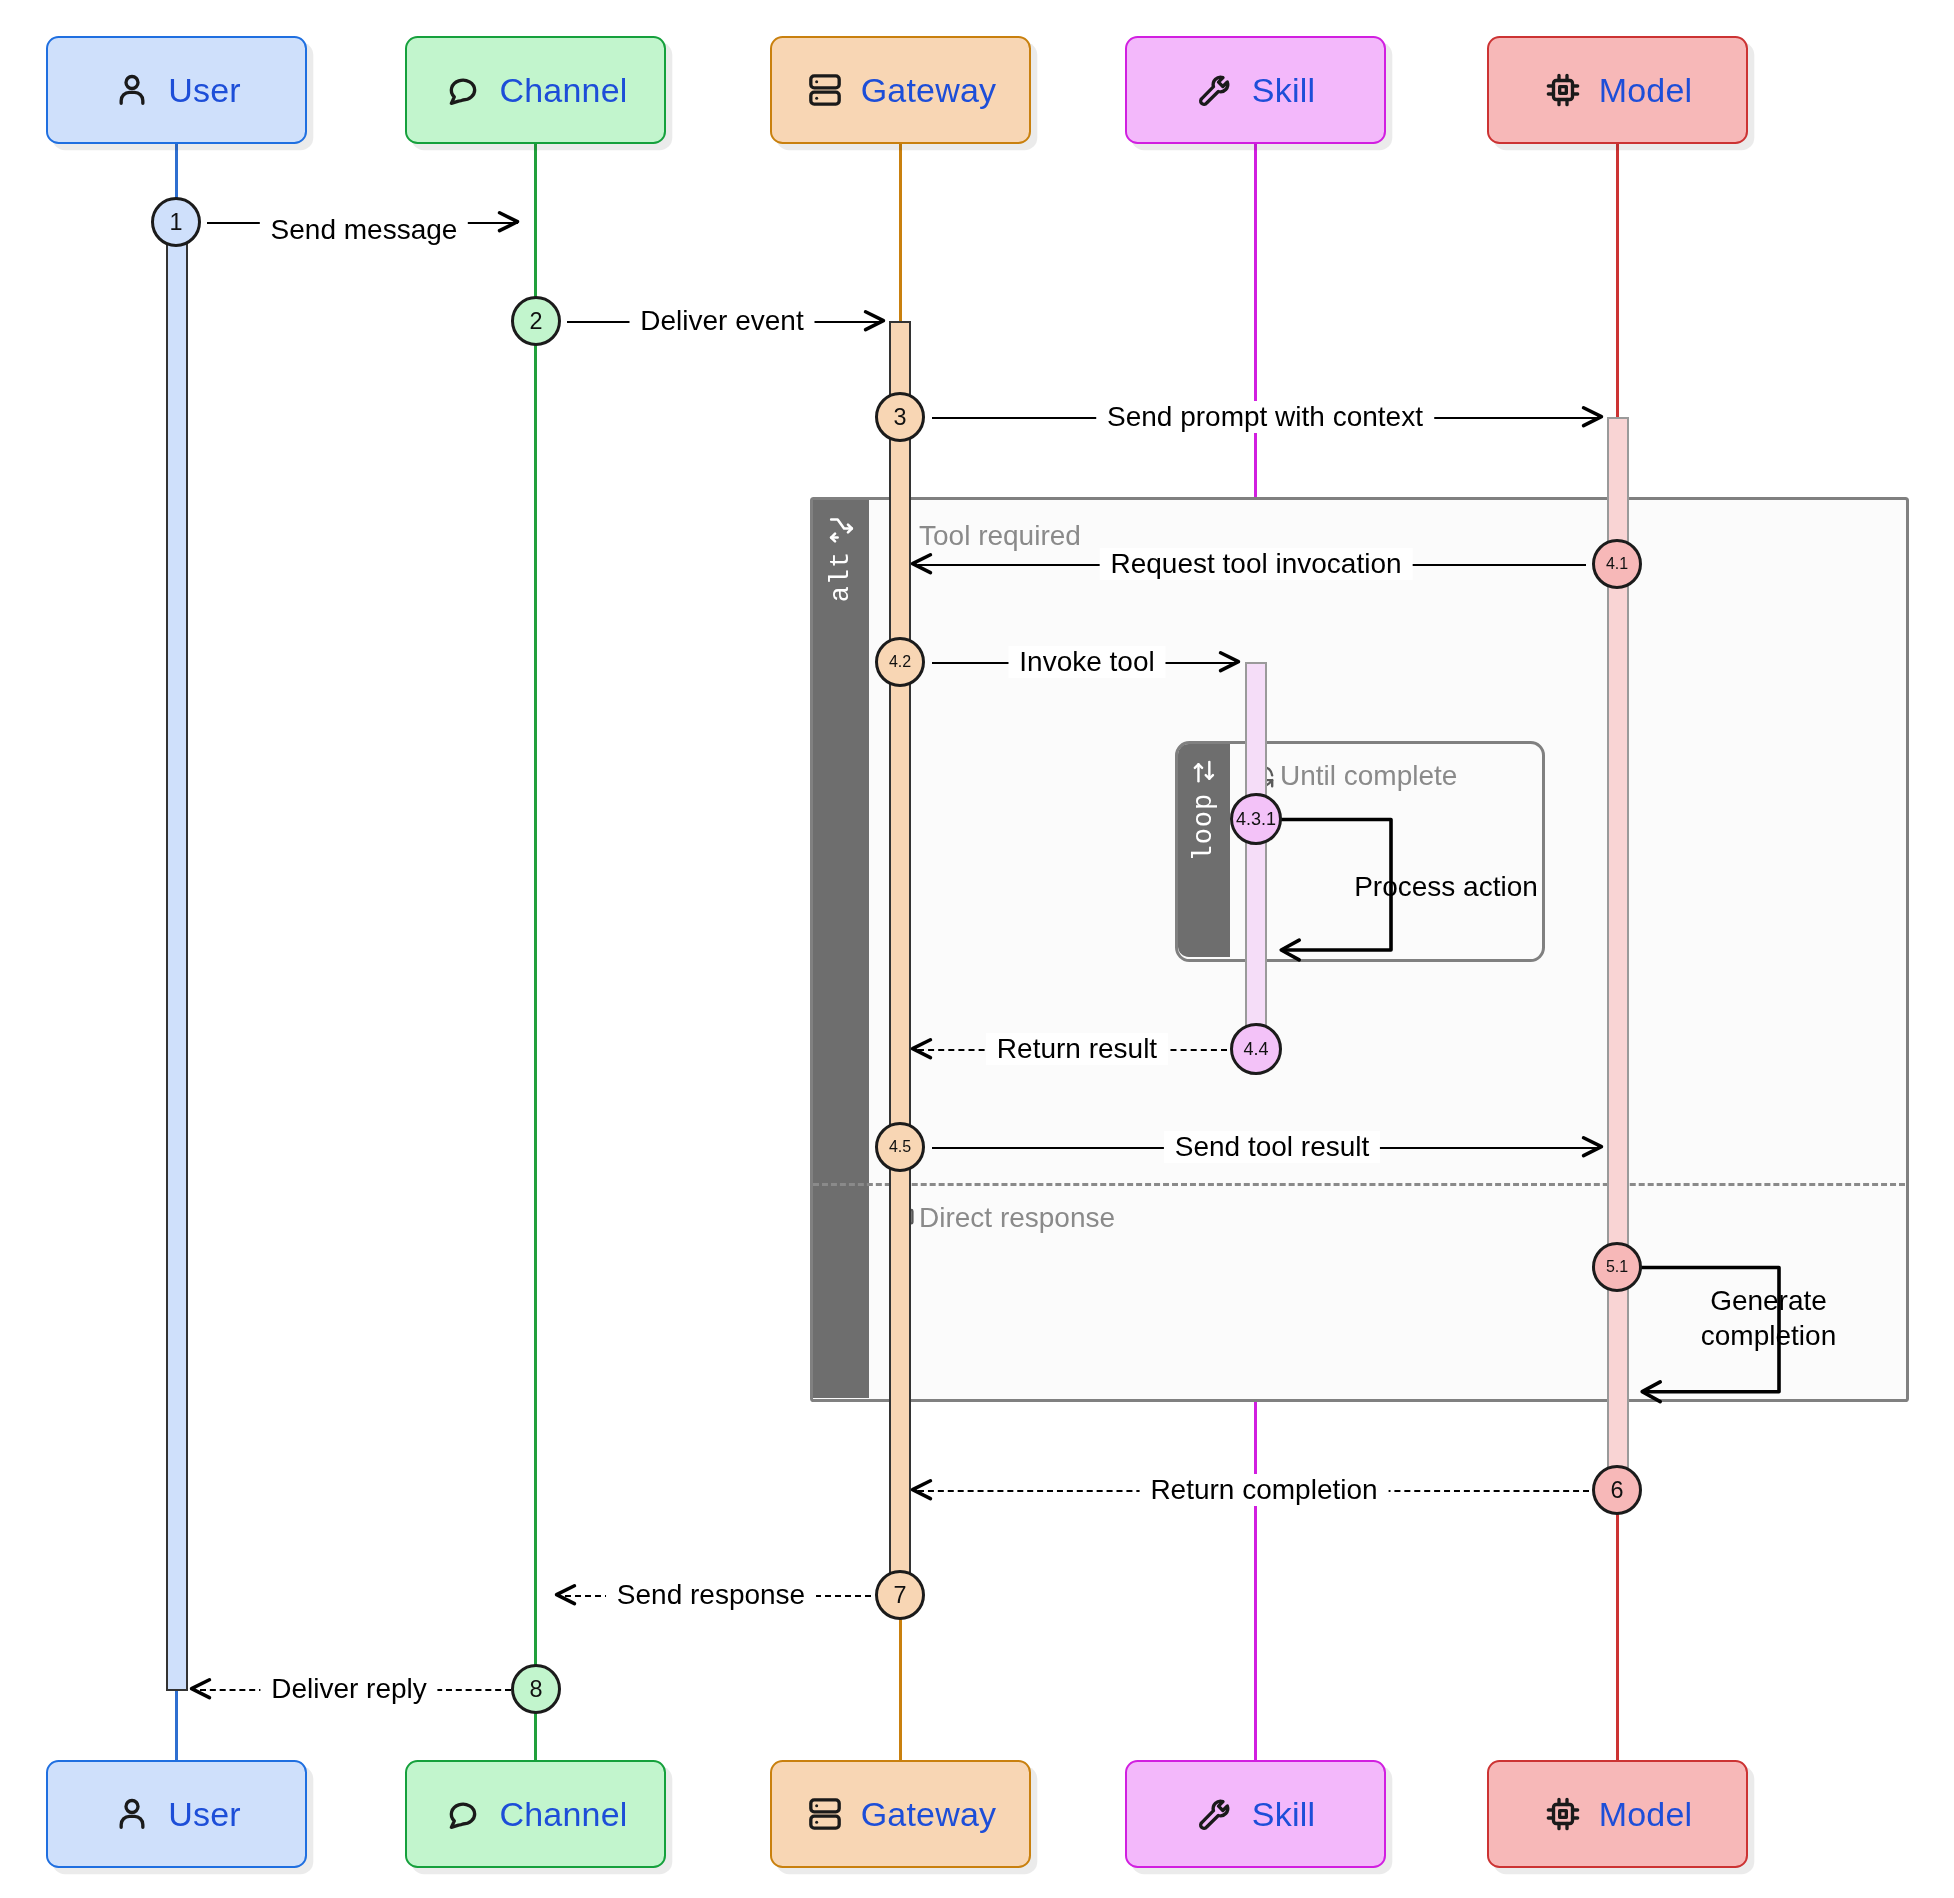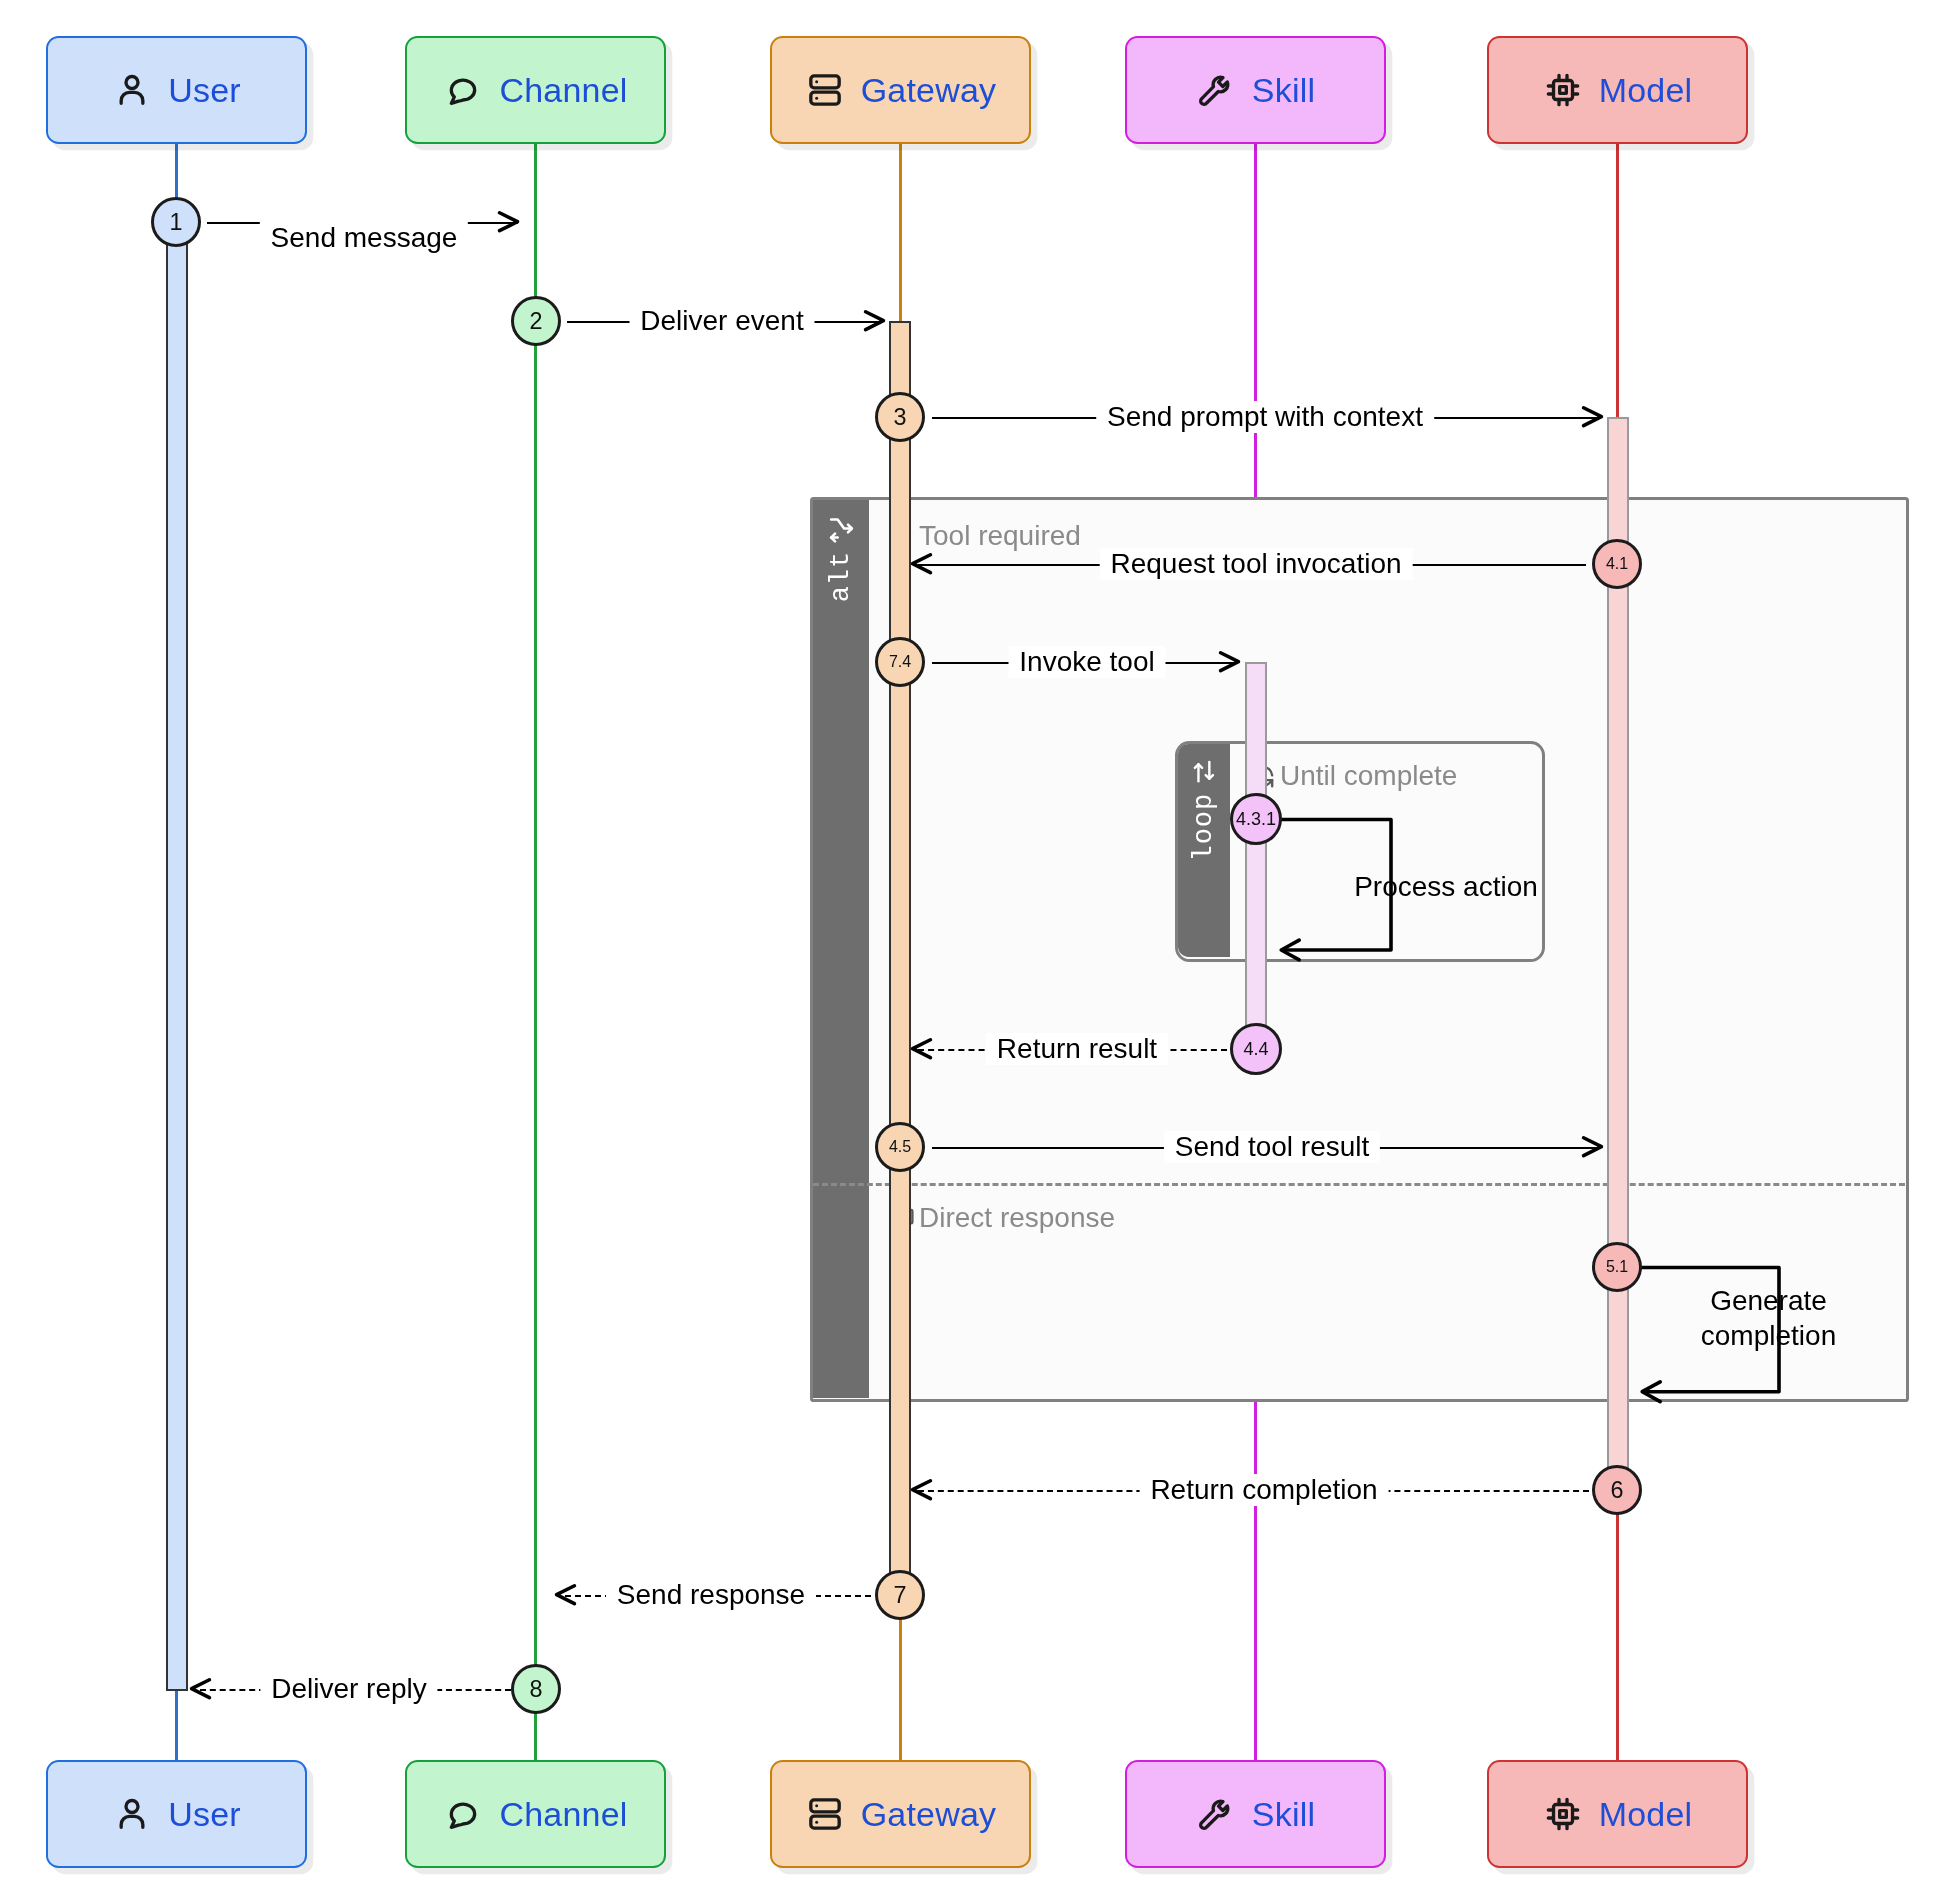--- a/index.html
+++ b/index.html
@@ -131,21 +131,21 @@
   <div class="act soft" style="left:1607px;top:417px;height:1073px;background:#f9d4d4;"></div>
   <div class="act soft" style="left:1245px;top:662px;height:387px;background:#f5ddf8;"></div>
 
   <div class="msg" style="left:0;top:222px;">
     <div class="line" style="left:207px;width:311px;"></div>
     <div class="arrowR" style="left:496px;">
       <svg width="25" height="23.4" viewBox="0 0 28 26">
           <polyline points="4,3 24,13 4,23" fill="none" stroke="#000" stroke-width="4" stroke-linecap="round" stroke-linejoin="round"></polyline>
         </svg>
     </div>
-    <div class="mlabel" style="left:364px;top:16px;">Send message</div>
+    <div class="mlabel" style="left:364px;top:8px;">Send message</div>
   </div>
   <div class="seq" style="left:176px;top:222px;background:#cfe0fb;">1</div>
 
   <div class="msg" style="left:0;top:321px;">
     <div class="line" style="left:567px;width:315px;"></div>
     <div class="arrowR" style="left:862px;">
       <svg width="25" height="23.4" viewBox="0 0 28 26">
           <polyline points="4,3 24,13 4,23" fill="none" stroke="#000" stroke-width="4" stroke-linecap="round" stroke-linejoin="round"></polyline>
         </svg>
     </div>
@@ -177,21 +177,21 @@
 
   <div class="msg" style="left:0;top:662px;">
     <div class="line" style="left:932px;width:306px;"></div>
     <div class="arrowR" style="left:1217px;">
       <svg width="25" height="23.4" viewBox="0 0 28 26">
           <polyline points="4,3 24,13 4,23" fill="none" stroke="#000" stroke-width="4" stroke-linecap="round" stroke-linejoin="round"></polyline>
         </svg>
     </div>
     <div class="mlabel" style="left:1087px;top:0;">Invoke tool</div>
   </div>
-  <div class="seq sm" style="left:900px;top:662px;background:#f8d6b4;">7.4</div>
+  <div class="seq sm" style="left:900px;top:662px;background:#f8d6b4;">4.2</div>
 
   <div class="selfmsg" style="left:1256px;top:806px;">
     <svg width="171" height="171" viewBox="0 0 190 190">
       <path d="M10 15 H150 V160 H30" fill="none" stroke="#000" stroke-width="4" stroke-linecap="round" stroke-linejoin="round"></path>
       <polyline points="48,149 28,160 48,171" fill="none" stroke="#000" stroke-width="4" stroke-linecap="round" stroke-linejoin="round"></polyline>
     </svg>
   </div>
   <div class="selflabel" style="left:1329px;top:869px;width:234px;">Process action</div>
   <div class="seq xs" style="left:1256px;top:819px;background:#f3c2f8;">4.3.1</div>
 

